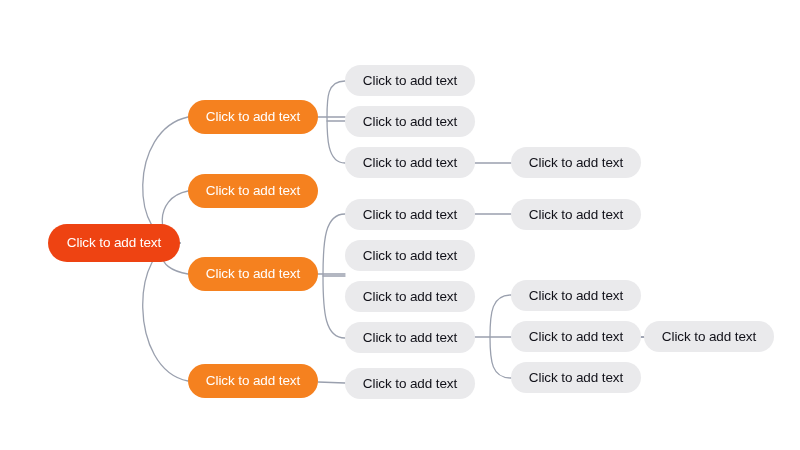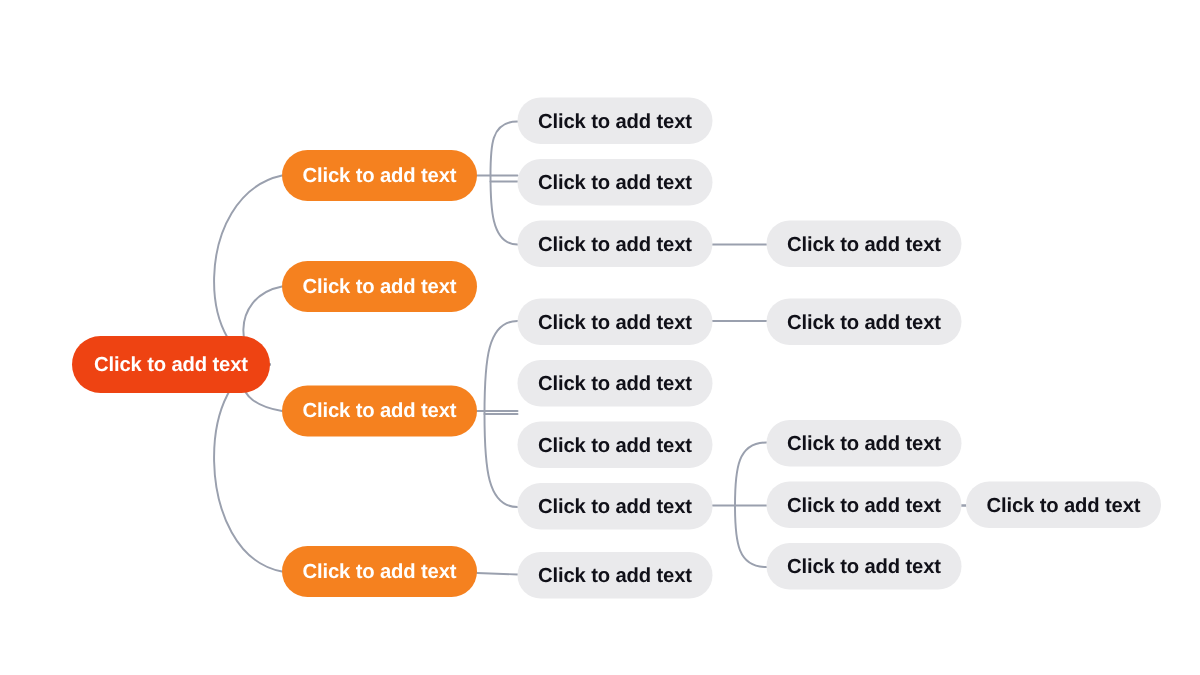--- a/index.html
+++ b/index.html
@@ -27,21 +27,21 @@
     position: absolute;
     display: flex;
     align-items: center;
     justify-content: center;
     box-sizing: border-box;
     border-radius: 999px;
     white-space: nowrap;
     z-index: 2;
   }
   .node-label {
-    font-weight: bold;
+    font-weight: normal;
     letter-spacing: -0.1px;
     line-height: 1;
     text-align: center;
   }
   .node-root {
     background: #ee4312;
   }
   .node-root .node-label {
     color: #ffffff;
     font-size: 13.5px;

